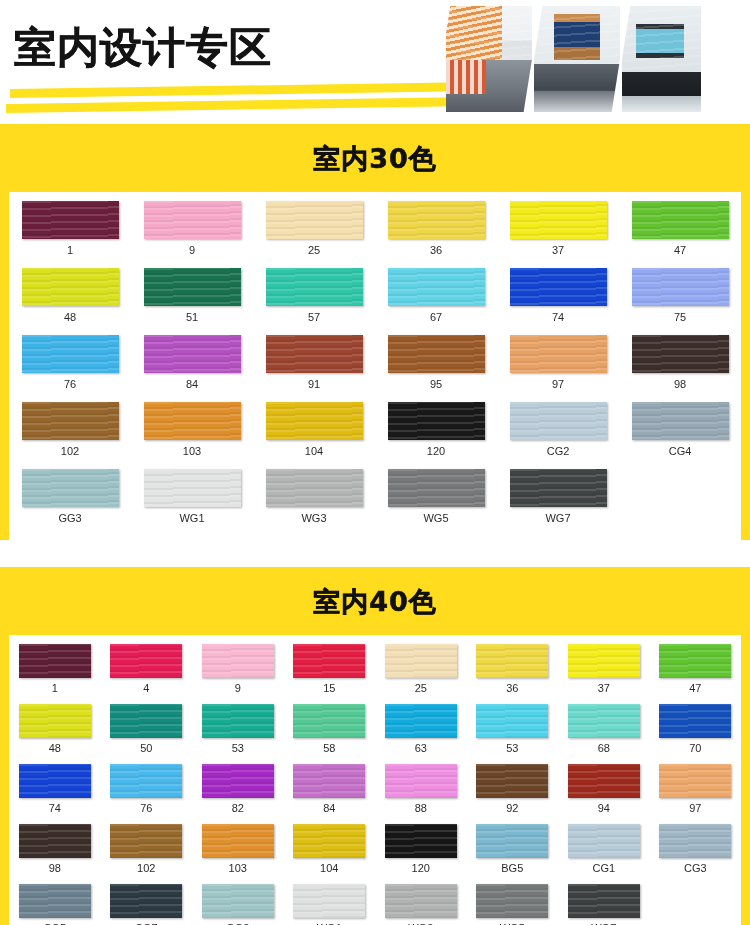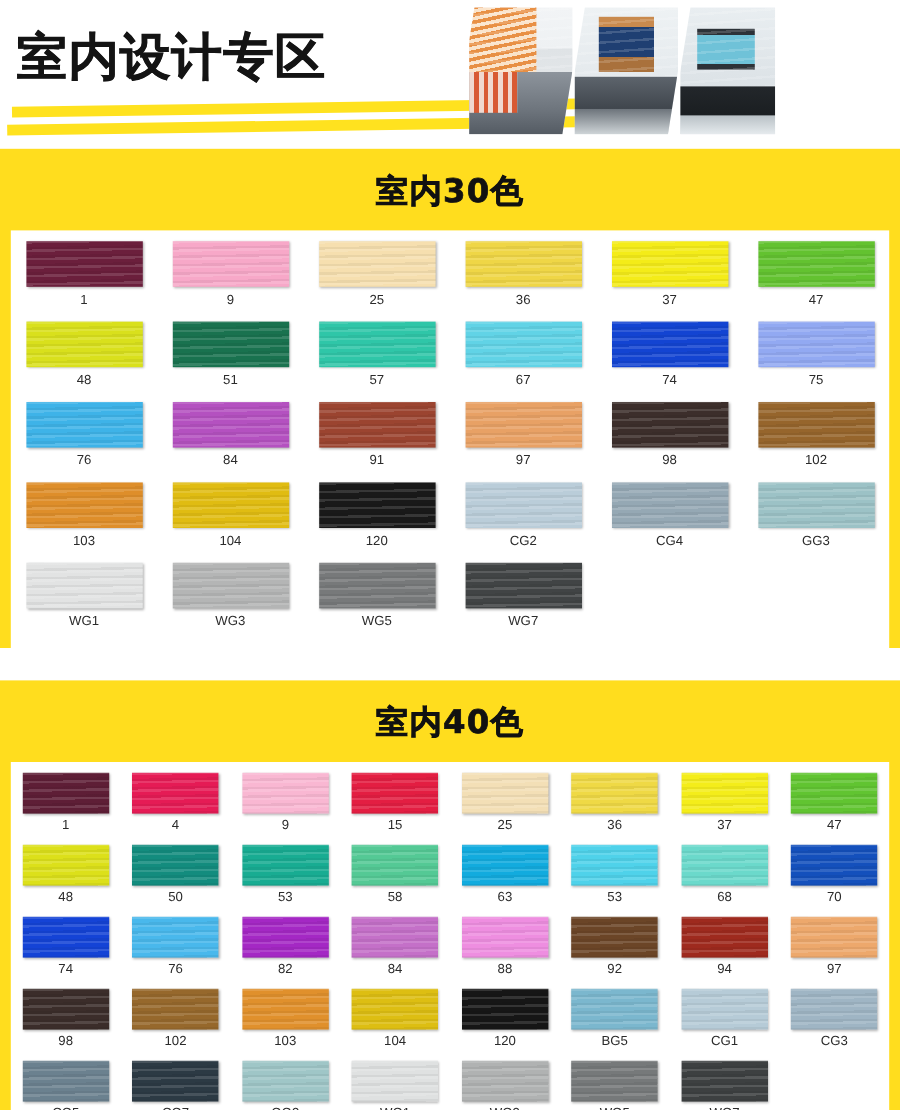--- a/index.html
+++ b/index.html
@@ -5,21 +5,21 @@
   html,body{margin:0;padding:0;}
   body{
     width:750px;height:925px;
     background:#ffffff;
     font-family:"Liberation Sans","DejaVu Sans",sans-serif;
     overflow:hidden;
   }
   .page{position:relative;width:750px;height:925px;background:#fff;}
 
   
-  .header{position:relative;width:646px;height:124px;background:#fff;overflow:hidden;}
+  .header{position:relative;width:701px;height:124px;background:#fff;overflow:hidden;}
   .header-title{
     position:absolute;left:14px;top:20px;
     font-size:42px;font-weight:bold;color:#141414;
     letter-spacing:1px;
     font-family:"DejaVu Sans","Liberation Sans",sans-serif;
     -webkit-text-stroke:0.5px #141414;
     white-space:nowrap;
   }
   .stripe{position:absolute;background:#FFE21F;height:9px;transform-origin:left center;}
   .stripe1{left:10px;top:89px;width:500px;transform:rotate(-0.85deg);}
@@ -185,20 +185,24 @@
           </div>
           <div class="cell">
             <div class="sw" style="background: rgb(180, 81, 192);"></div>
             <div class="cap">84</div>
           </div>
           <div class="cell">
             <div class="sw" style="background: rgb(155, 68, 48);"></div>
             <div class="cap">91</div>
           </div>
           <div class="cell">
+            <div class="sw" style="background: rgb(154, 90, 39);"></div>
+            <div class="cap">95</div>
+          </div>
+          <div class="cell">
             <div class="sw" style="background: rgb(232, 161, 101);"></div>
             <div class="cap">97</div>
           </div>
           <div class="cell">
             <div class="sw" style="background: rgb(60, 46, 43);"></div>
             <div class="cap">98</div>
           </div>
           <div class="cell">
             <div class="sw" style="background: rgb(150, 101, 44);"></div>
             <div class="cap">102</div>

